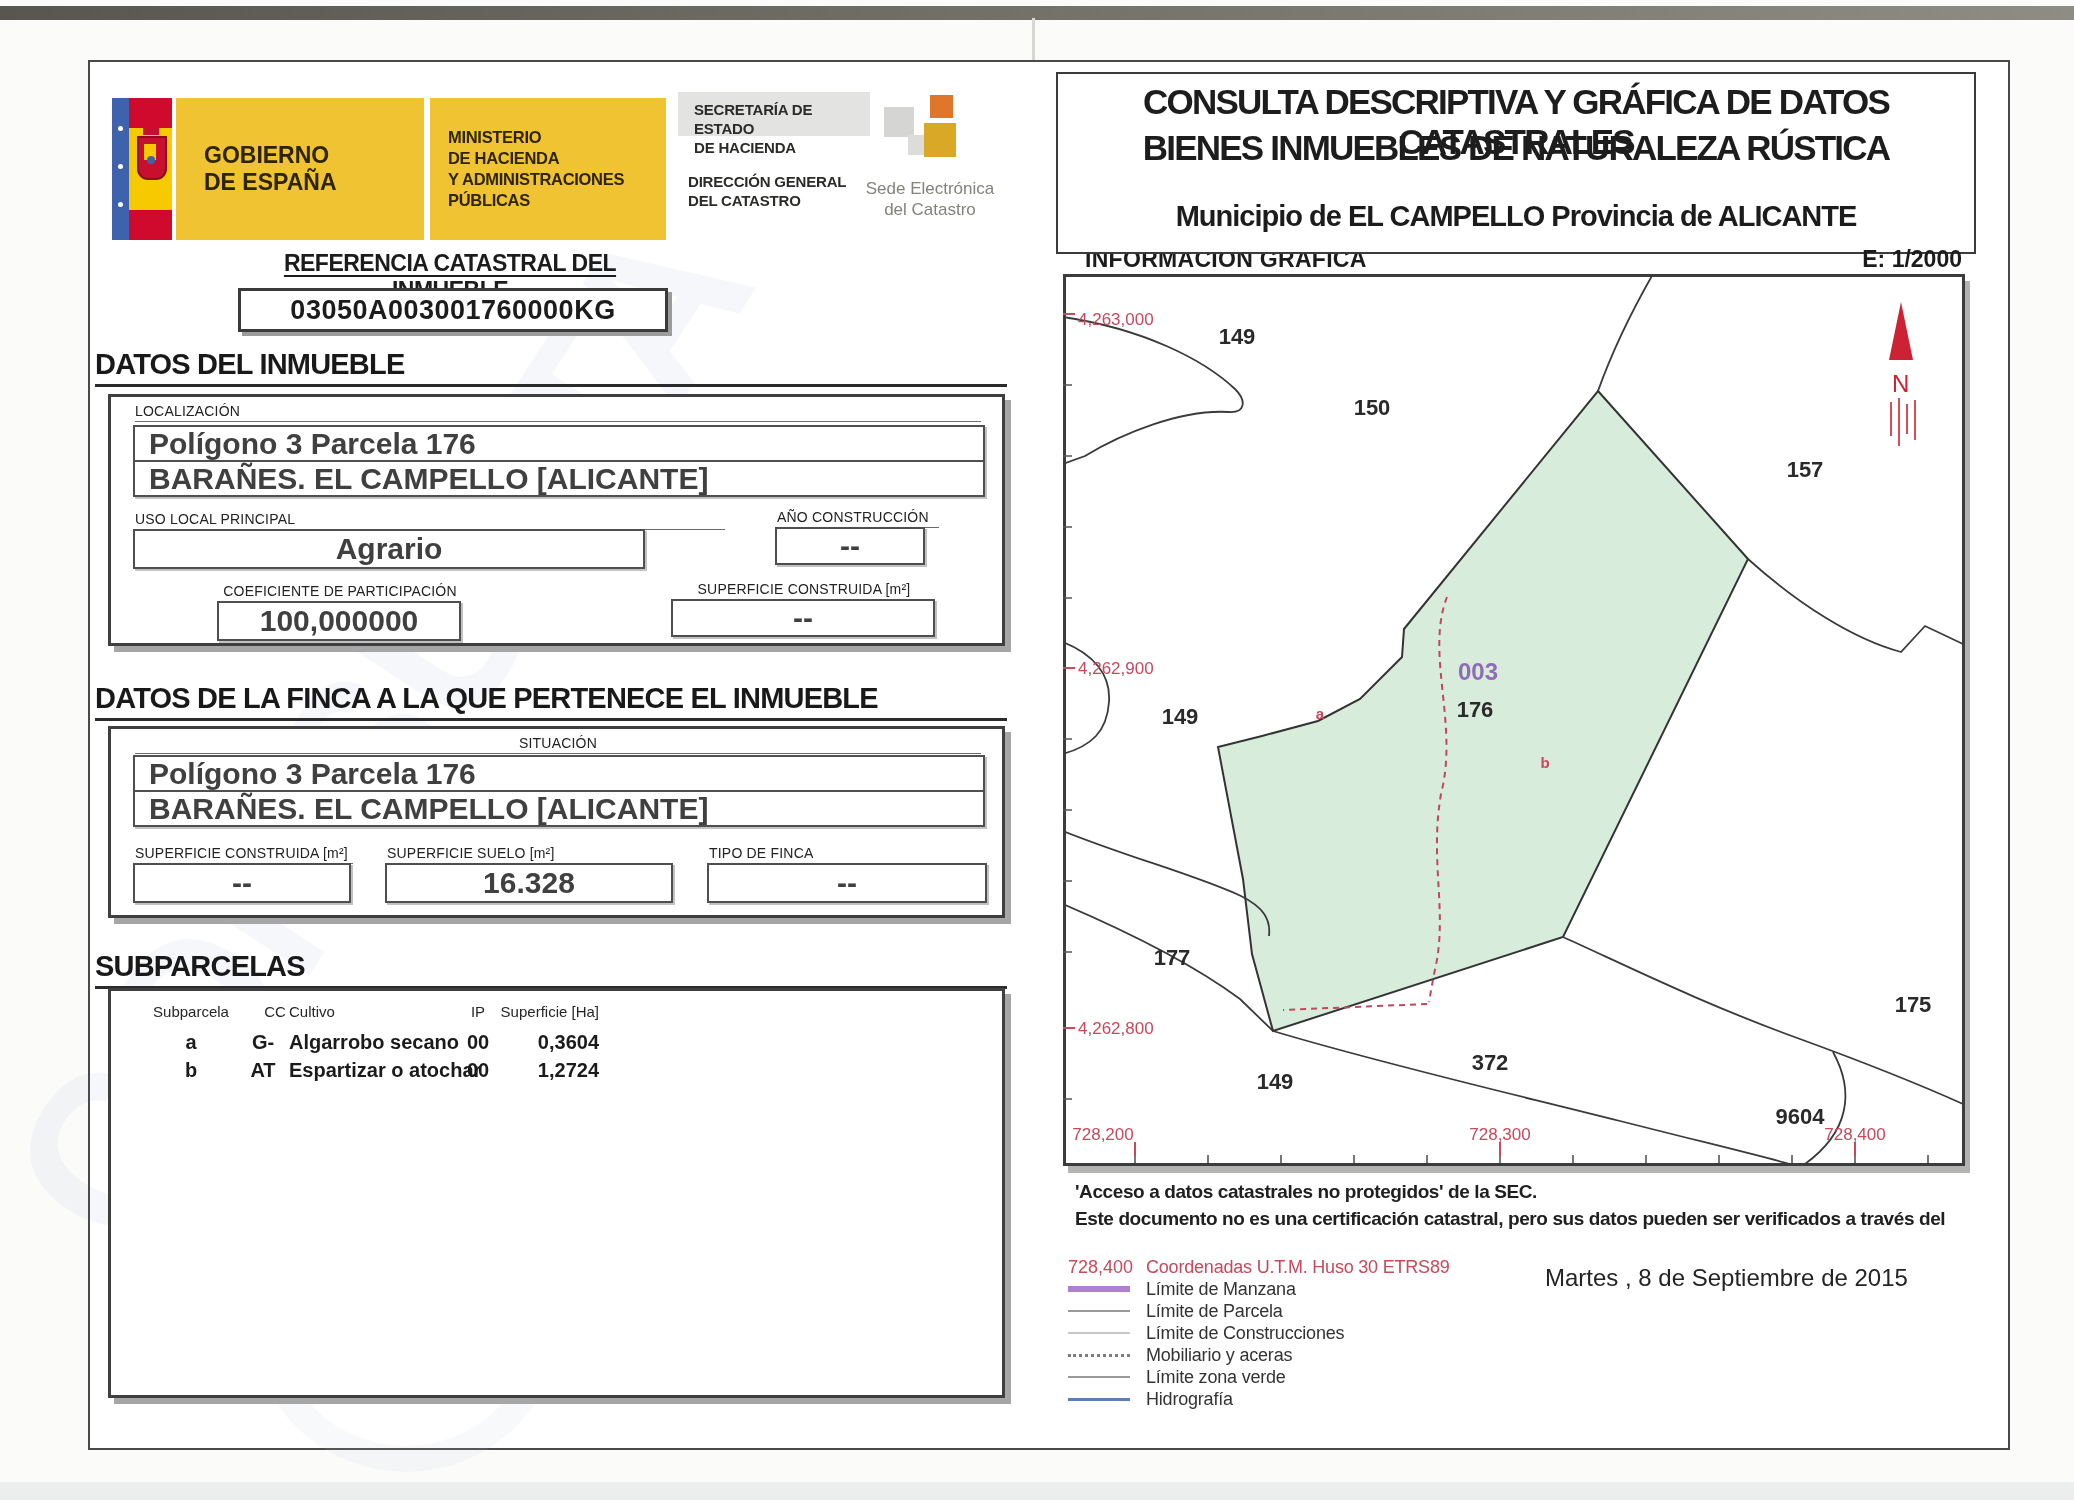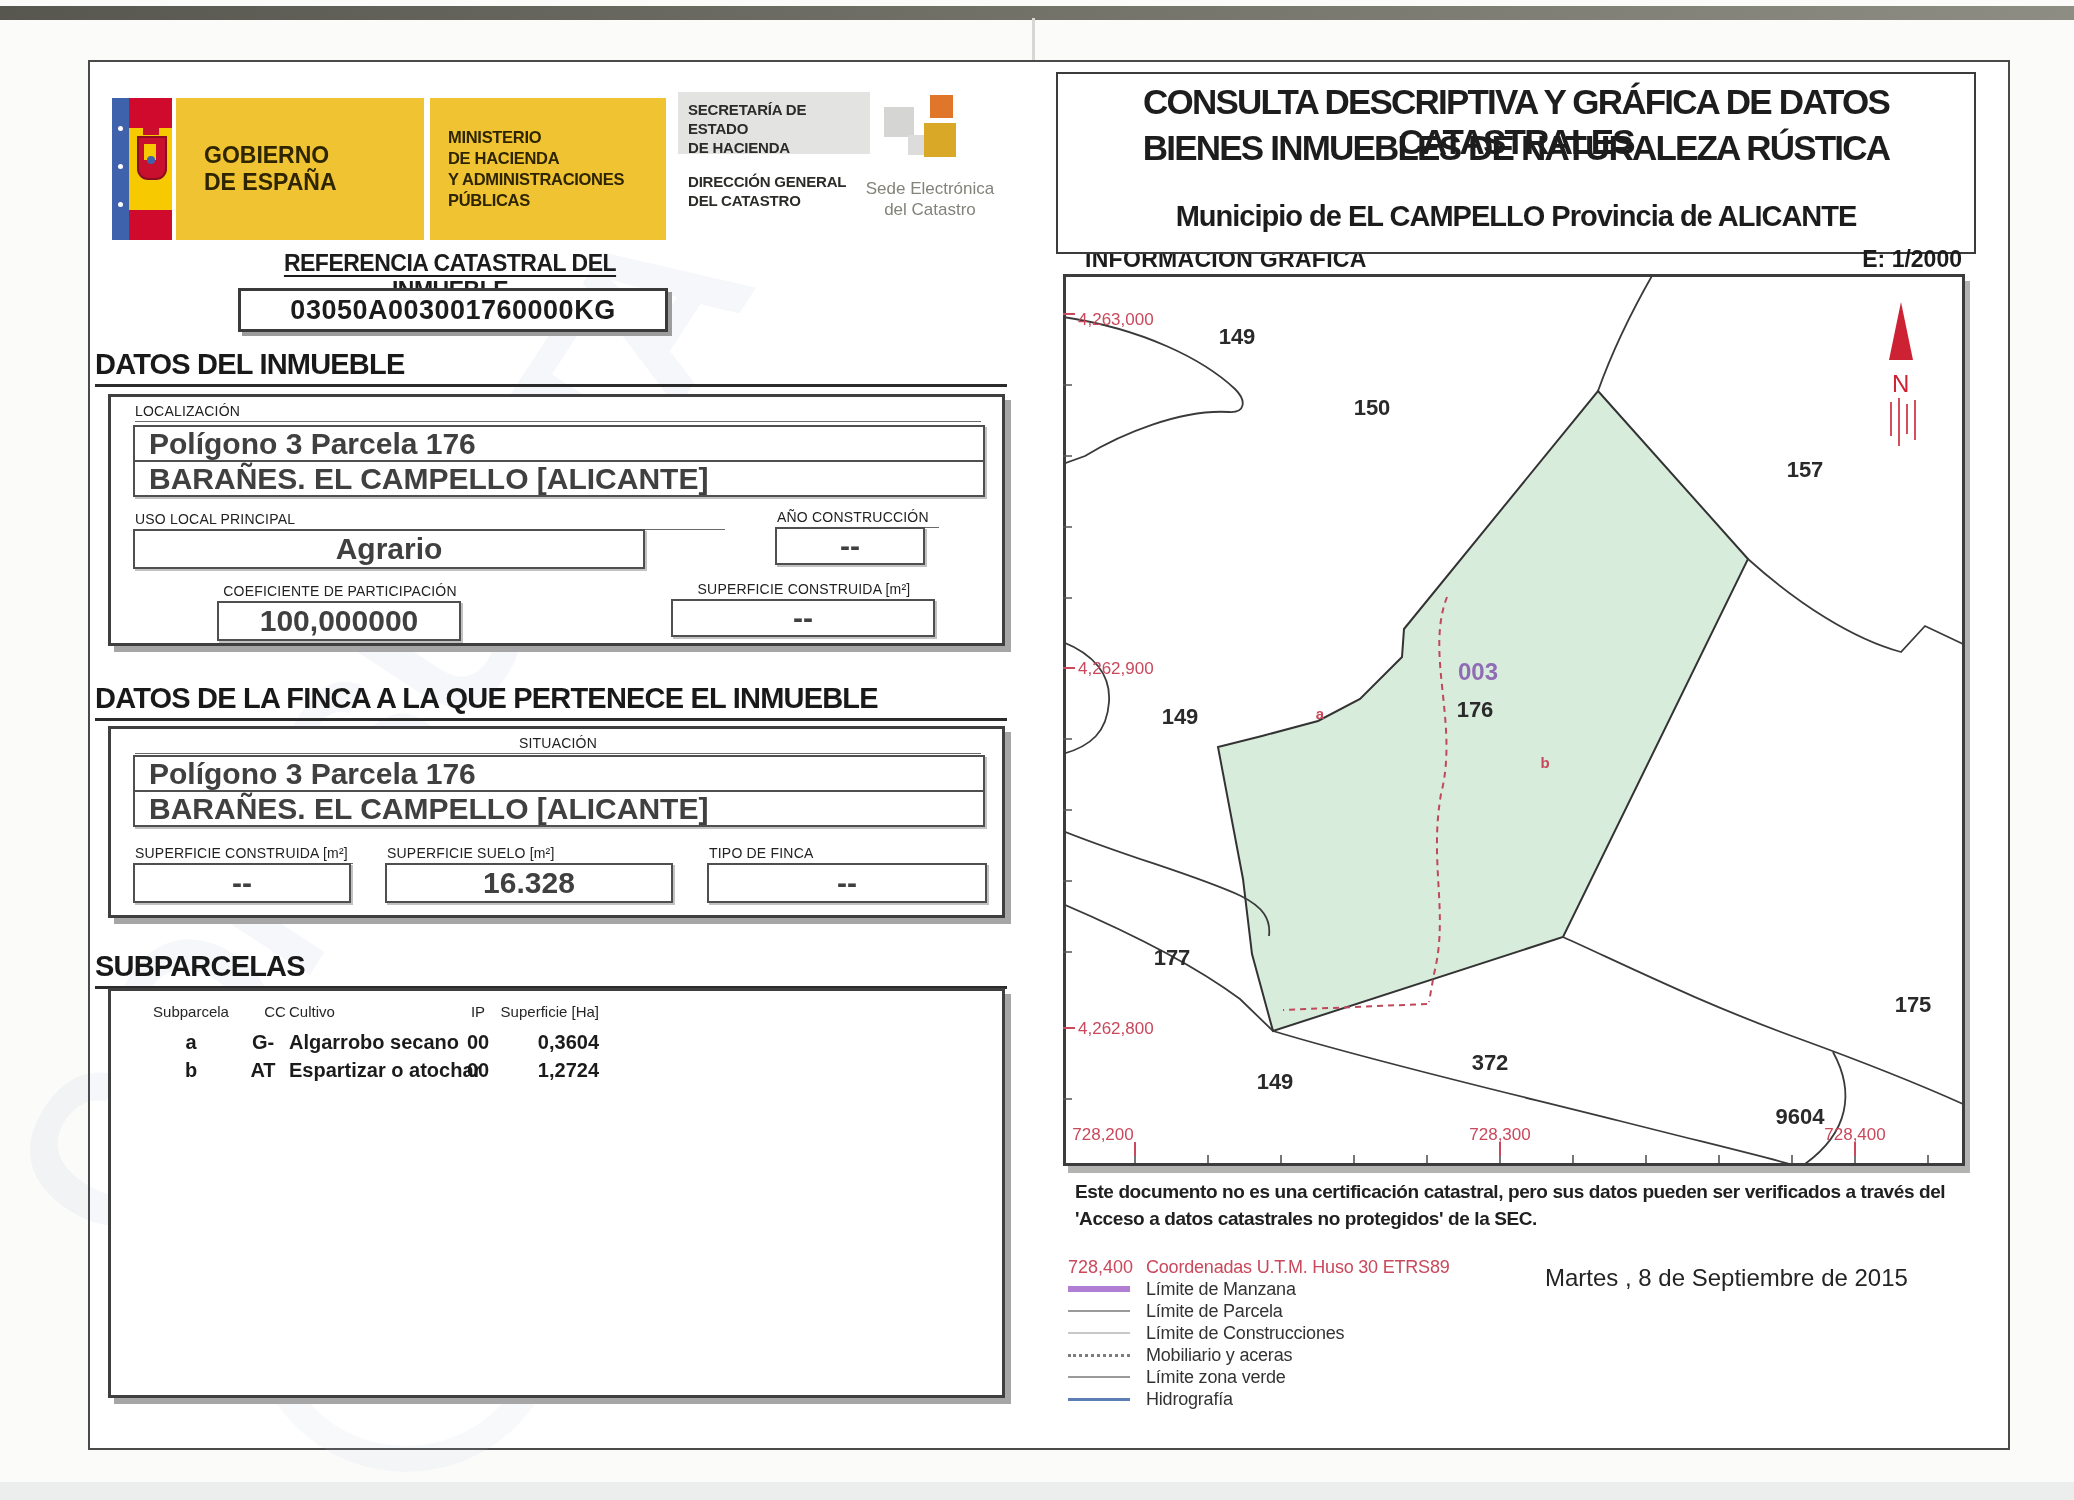--- a/index.html
+++ b/index.html
@@ -25,21 +25,21 @@
   .shield{position:absolute;left:8px;top:8px;width:26px;height:40px;background:#c8102e;
           border:2px solid #8d0d20;border-radius:0 0 11px 11px;}
   .shield-inner{position:absolute;left:5px;top:6px;width:12px;height:16px;background:#f6c900;}
   .shield-dot{position:absolute;left:8px;top:18px;width:8px;height:8px;background:#3f62ad;border-radius:50%;}
   .crown{position:absolute;left:14px;top:0px;width:16px;height:7px;background:#c8102e;}
   .gov-box{background:#f0c332;height:142px;display:flex;flex-direction:column;justify-content:center;}
   .gov-main{left:176px;top:98px;width:248px;padding-left:28px;width:220px;}
   .gov-main div{font-size:23px;font-weight:bold;color:#2e2500;line-height:27px;}
   .gov-min{left:430px;top:98px;width:218px;padding-left:18px;}
   .gov-min div{font-size:16.5px;font-weight:bold;color:#2e2500;line-height:21px;letter-spacing:-0.3px;}
-  .secretaria{left:678px;top:92px;width:192px;height:62px;background:#e3e3e1;padding:8px 0 0 10px;box-sizing:border-box;}
+  .secretaria{left:678px;top:92px;width:192px;height:44px;background:#e3e3e1;padding:8px 0 0 16px;box-sizing:border-box;}
   .secretaria div,.direccion div{font-size:15px;font-weight:bold;color:#2b2b28;line-height:19px;letter-spacing:-0.2px;}
   .direccion{left:688px;top:172px;width:200px;}
   .sede-logo{left:884px;top:95px;width:90px;height:78px;}
   .sq{position:absolute;}
   .sede-text{left:852px;top:178px;width:156px;text-align:center;}
   .sede-text div{font-size:17px;color:#83837a;line-height:21px;}
   
   .ref-heading{left:230px;top:250px;width:440px;text-align:center;font-size:23px;font-weight:bold;
                letter-spacing:-0.5px;text-decoration:underline;text-underline-offset:4px;text-decoration-thickness:2px;}
   .ref-box{left:238px;top:288px;width:424px;height:38px;border:3px solid #3a3a3a;background:#fff;
@@ -245,22 +245,22 @@
       <text x="482" y="494" font-size="15" fill="#c9485b" text-anchor="middle" font-weight="600" font-family="Liberation Sans, sans-serif">b</text>
       <text x="109" y="691" font-size="22" fill="#2a2a2a" text-anchor="middle" font-weight="600" font-family="Liberation Sans, sans-serif">177</text>
       <text x="212" y="815" font-size="22" fill="#2a2a2a" text-anchor="middle" font-weight="600" font-family="Liberation Sans, sans-serif">149</text>
       <text x="427" y="796" font-size="22" fill="#2a2a2a" text-anchor="middle" font-weight="600" font-family="Liberation Sans, sans-serif">372</text>
       <text x="850" y="738" font-size="22" fill="#2a2a2a" text-anchor="middle" font-weight="600" font-family="Liberation Sans, sans-serif">175</text>
       <text x="737" y="850" font-size="22" fill="#2a2a2a" text-anchor="middle" font-weight="600" font-family="Liberation Sans, sans-serif">9604</text>
     </svg>
   </div>
 
   <div class="abs disclaimer">
+    <div>'Acceso a datos catastrales no protegidos' de la SEC.</div>
     <div>Este documento no es una certificación catastral, pero sus datos pueden ser verificados a través del</div>
-    <div>'Acceso a datos catastrales no protegidos' de la SEC.</div>
   </div>
 
   <div class="abs legend">
     <div class="legend-row">
       <div class="legend-swatch legend-red" style="font-size:18px;">728,400</div>
       <div class="legend-label legend-red">Coordenadas U.T.M. Huso 30 ETRS89</div>
     </div>
     <div class="legend-row">
       <div class="legend-swatch sw-manzana"></div>
       <div class="legend-label">Límite de Manzana</div>

